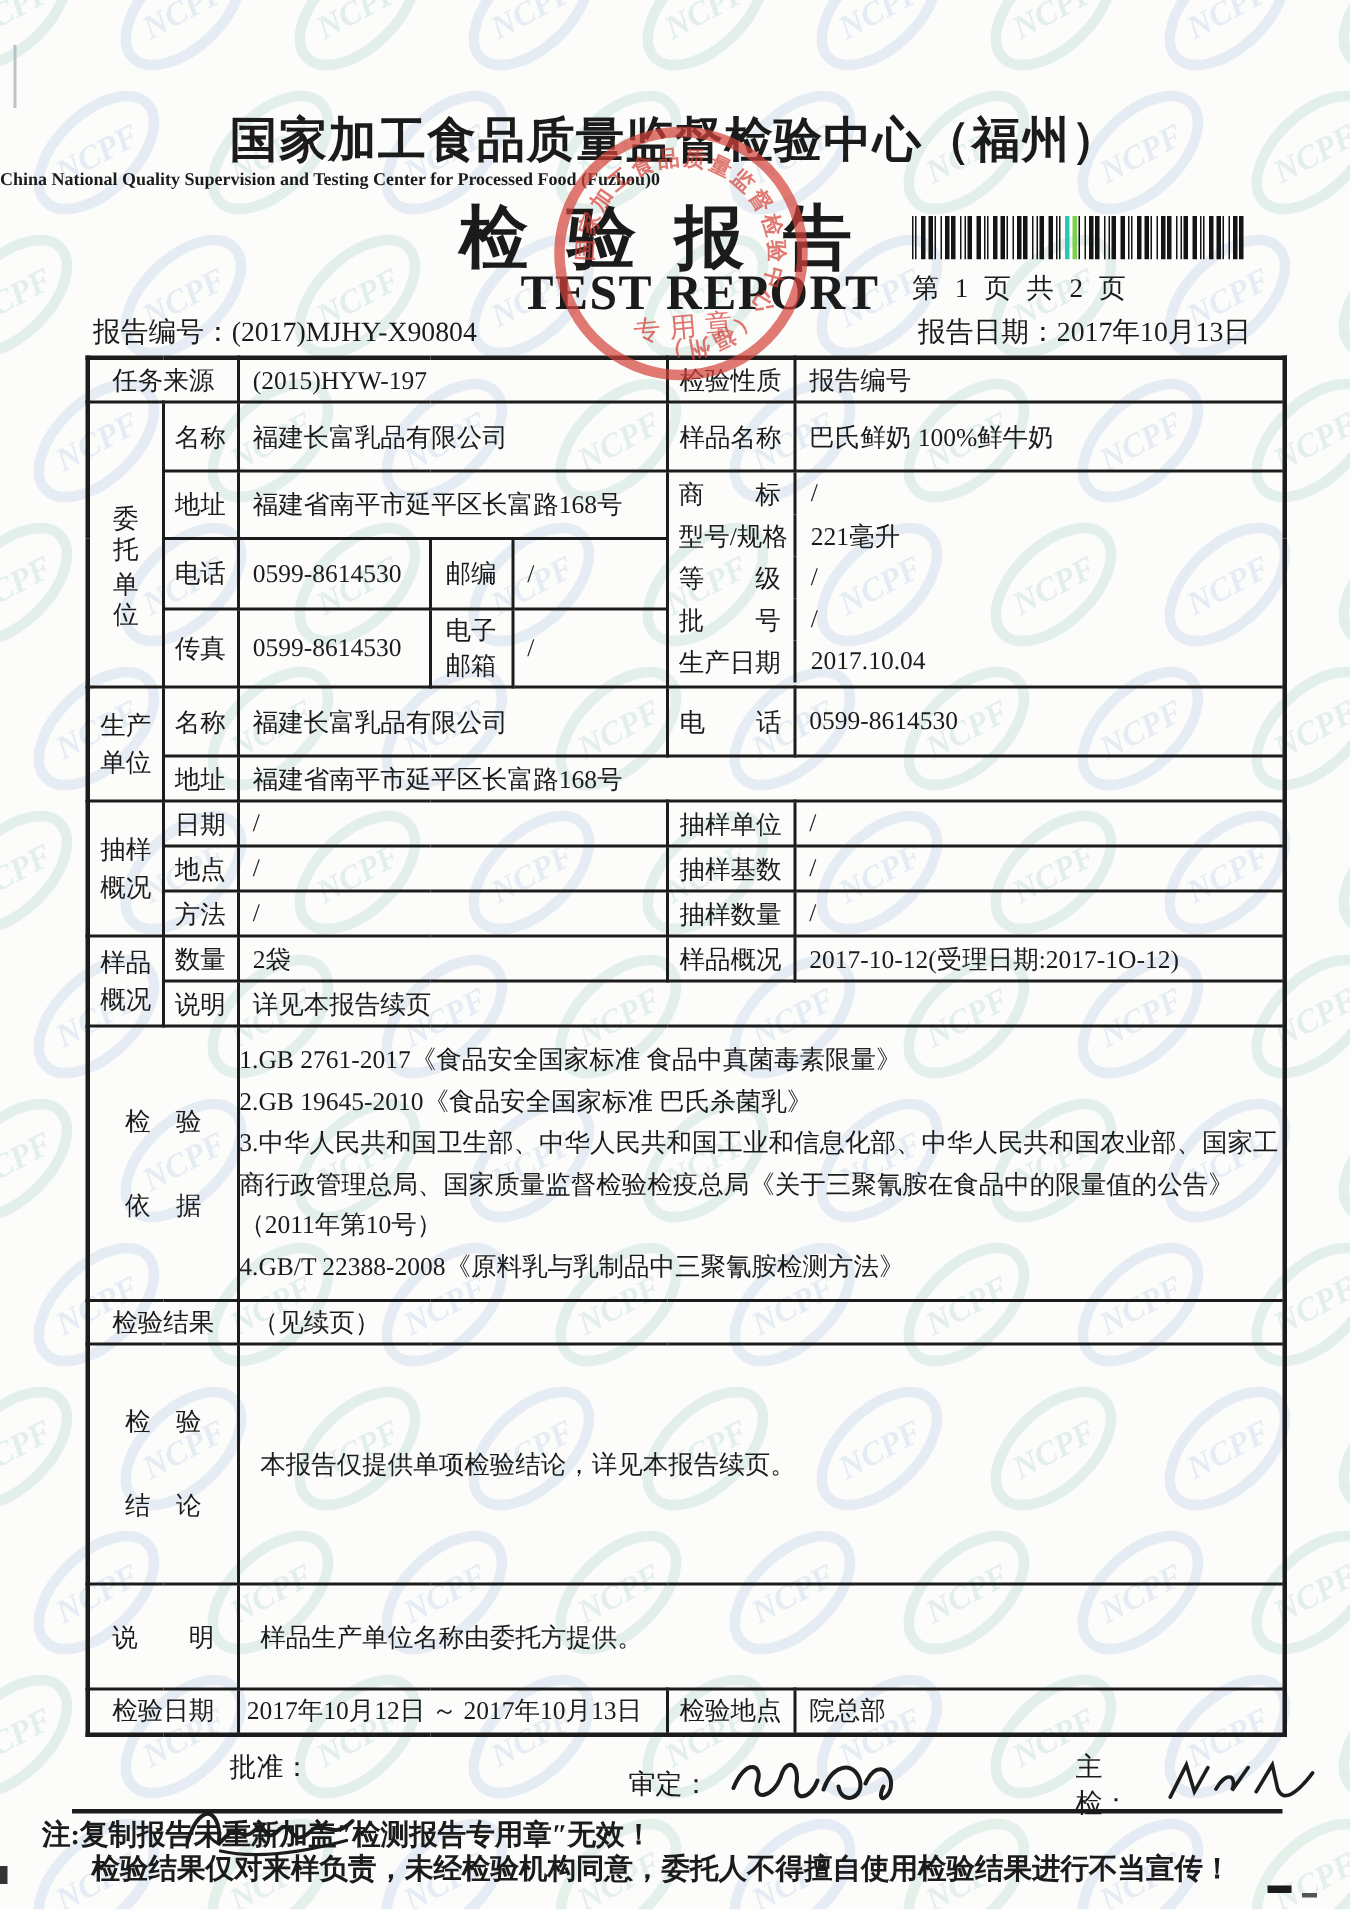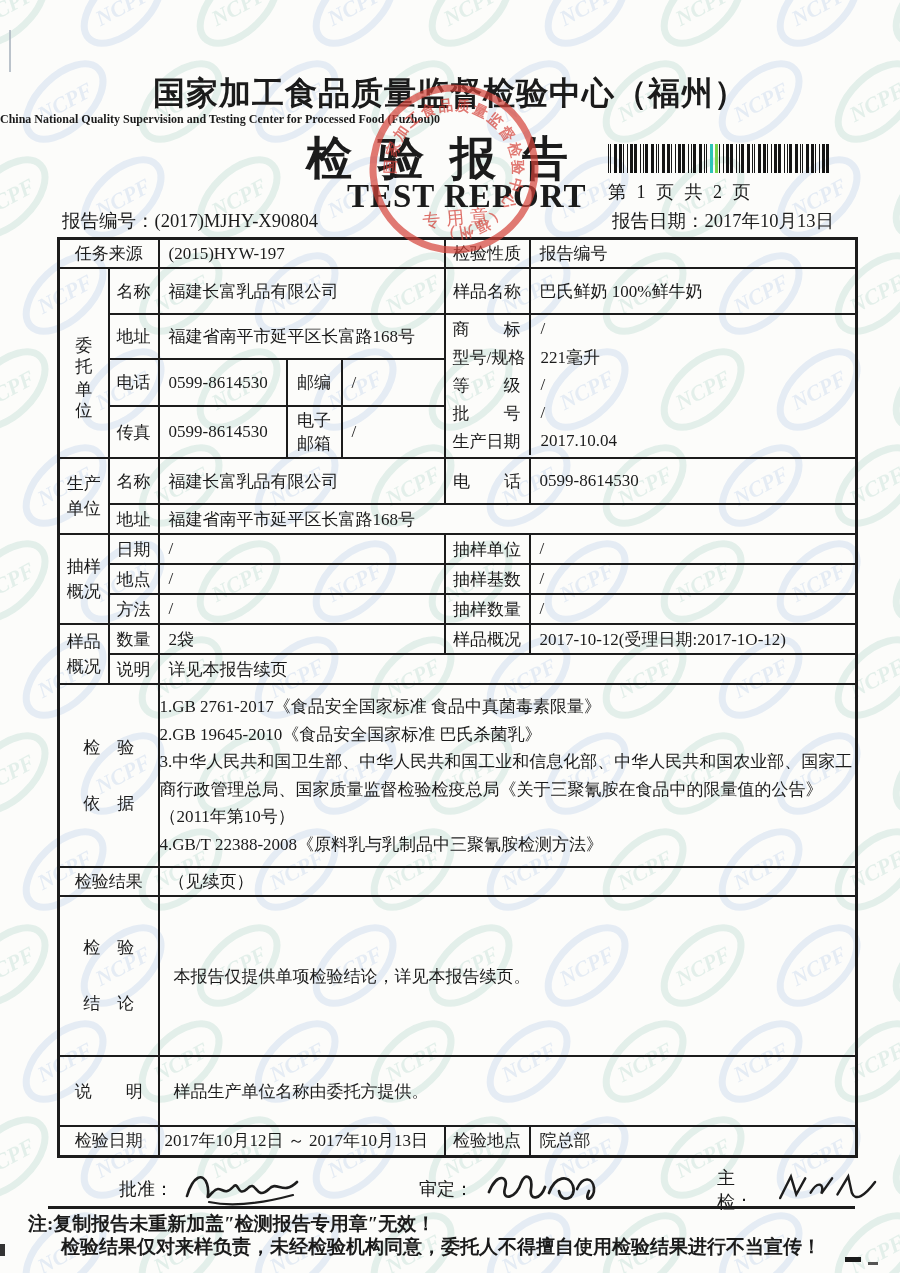--- a/index.html
+++ b/index.html
@@ -734,21 +734,21 @@
     <tr style="height:30px">
       <td colspan="2" class="lbl">检验日期</td>
       <td colspan="3" class="val" style="padding-left:5px">2017年10月12日 ～ 2017年10月13日</td>
       <td class="lbl">检验地点</td>
       <td class="val">院总部</td>
     </tr>
   </tbody>
     </table>
 
   <div class="sig-row">
-    <div class="sig-group" style="left:62px;top:8px;">
+    <div class="sig-group" style="left:62px;top:8px;flex-direction:column;">
       <span class="sig-label">批准：</span>
       <svg width="122" height="46" viewBox="0 0 122 46">
         <path d="M6,30 C12,10 22,6 26,18 C30,30 22,36 32,26 C40,17 42,32 52,21 C58,14 56,32 66,23 C76,12 74,36 88,23 C96,14 102,30 116,16" fill="none" stroke="#1d1d1d" stroke-width="2.6" stroke-linecap="round"></path>
         <path d="M28,36 C54,42 86,36 112,29" fill="none" stroke="#1d1d1d" stroke-width="2.2" stroke-linecap="round"></path>
       </svg>
     </div>
     <div class="sig-group" style="left:362px;top:8px;">
       <span class="sig-label">审定：</span>
       <svg width="118" height="46" viewBox="0 0 118 46">
         <path d="M8,26 C16,6 28,10 24,22 C20,36 36,32 40,17 C44,6 52,10 50,23 C48,36 60,33 64,21" fill="none" stroke="#1d1d1d" stroke-width="2.7" stroke-linecap="round"></path>

